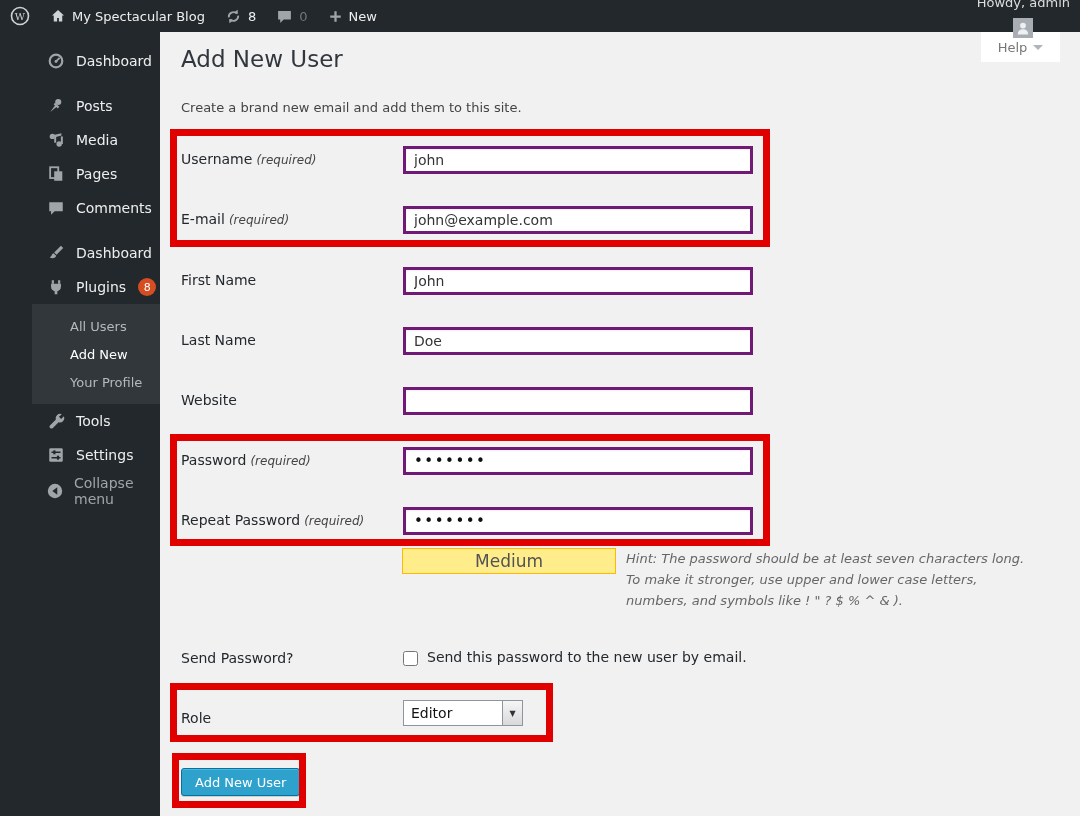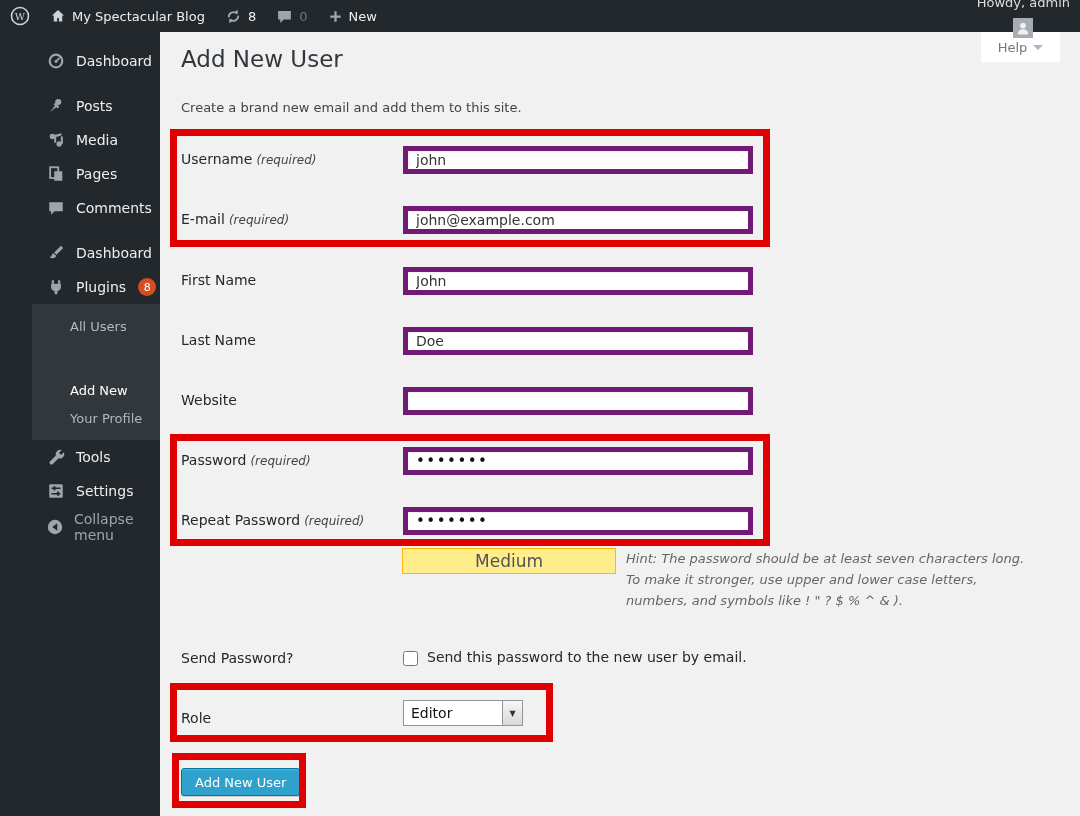--- a/index.html
+++ b/index.html
@@ -25,35 +25,35 @@
   .m-item .mi { width:20px; display:inline-flex; justify-content:center; color:#a0a5aa; }
   .m-gap { height:11px; }
   .m-item.active { background:#0074a2; color:#fff; }
   .m-item.active .mi { color:#fff; }
   .m-item.active .pointer { position:absolute; right:0; top:50%; margin-top:-8px; width:0; height:0;
     border-top:8px solid transparent; border-bottom:8px solid transparent; border-right:8px solid #f1f1f1; }
   .badge { margin-left:2px; min-width:18px; height:18px; border-radius:9px; background:#d54e21; color:#fff;
     font-size:11px; display:inline-flex; align-items:center; justify-content:center; padding:0 5px; }
   .submenu { background:#32373c; padding:8px 0; }
   .sm-item { height:28px; display:flex; align-items:center; padding-left:38px; color:#b4b9be; font-size:13px; cursor:pointer; }
-  .sm-item.current { color:#fff;margin-top:36px; }
+  .sm-item.current { color:#fff; }
   .m-item.collapse { color:#a0a5aa; margin-top:2px; }
 
   
   .content { position:absolute; left:160px; top:32px; width:920px; height:784px; background:#f1f1f1; }
   .help-tab { position:absolute; left:821px; top:0; width:79px; height:30px; background:#fff;
     display:flex; align-items:center; justify-content:center; gap:6px; color:#777; font-size:13px; cursor:pointer; }
   .help-tri { width:0; height:0; border-left:5px solid transparent; border-right:5px solid transparent; border-top:5px solid #b0b5bb; }
   .page-title { position:absolute; left:21px; top:14px; font-size:23px; font-weight:400; color:#31373d; }
   .page-desc { position:absolute; left:21px; top:68px; font-size:13px; color:#444; }
 
   .flabel { position:absolute; left:21px; width:215px; font-size:14px; color:#23282d; }
   .req { font-style:italic; font-size:12px; color:#444; margin-left:4px; }
   .finput { position:absolute; left:243px; width:350px; height:28px; background:#fff;
-    border:5px solid #701a75; box-shadow:inset 0 1px 2px rgba(0,0,0,.07); padding:3px 8px;
+    border:3px solid #701a75; box-shadow:inset 0 1px 2px rgba(0,0,0,.07); padding:3px 8px;
     font-size:14px; color:#333; font-family:inherit; }
   .finput.pw { font-size:15px; letter-spacing:1.5px; color:#111; }
 
   .hintwrap { position:absolute; left:238px; top:516px; width:640px; font-size:13px; font-style:italic;
     color:#666; line-height:21px; }
   .strength { float:left; width:214px; height:26px; margin:0 10px 20px 4px; background:#ffec8b;
     border:1px solid #ffb900; display:flex; align-items:center; justify-content:center;
     font-style:normal; font-size:17px; color:#535353; }
 
   .send-label { top:618px; }

